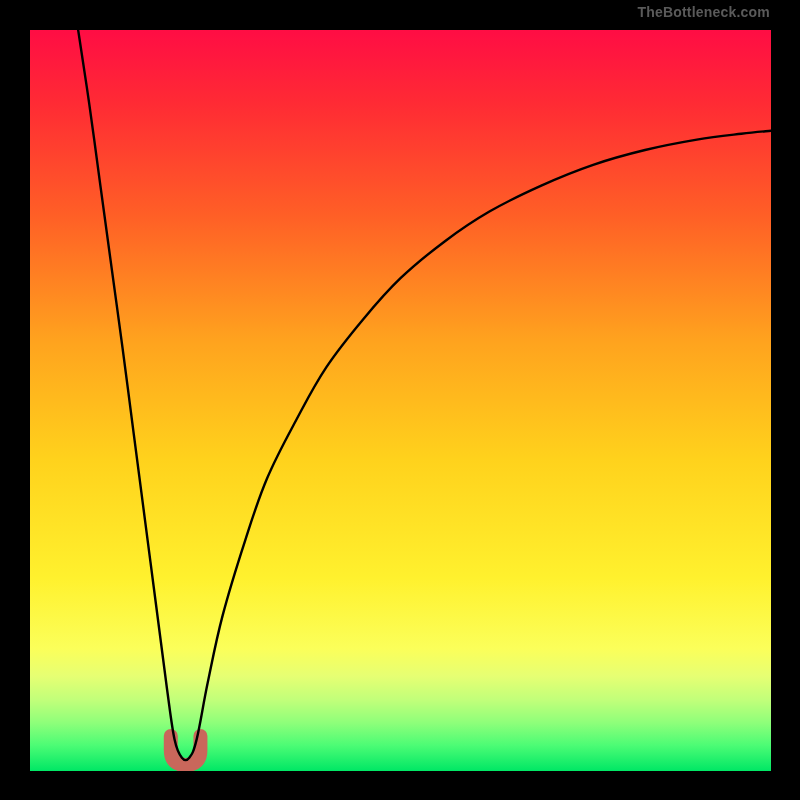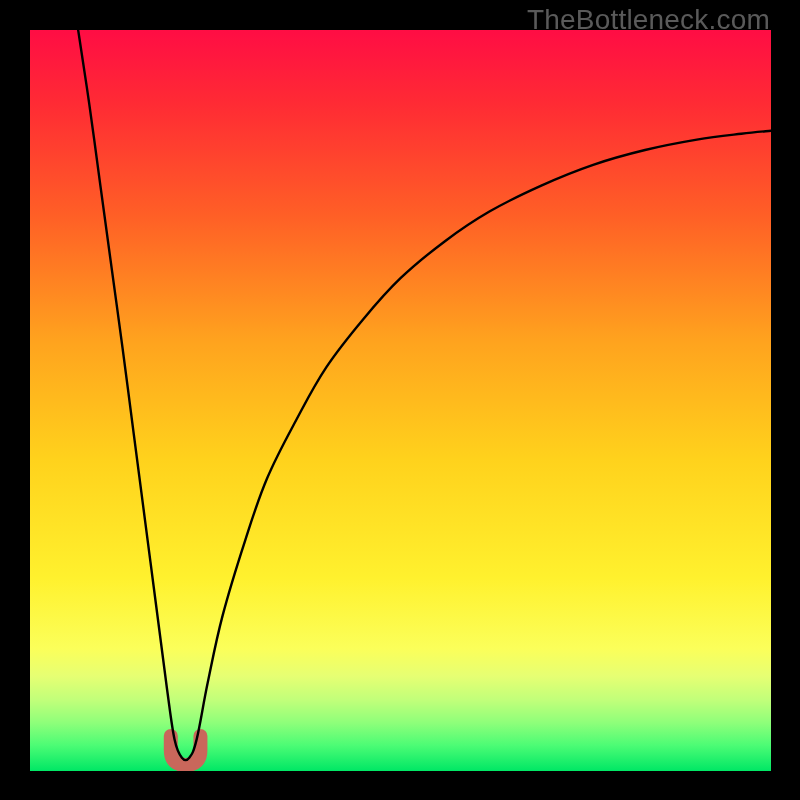--- a/index.html
+++ b/index.html
@@ -25,22 +25,22 @@
     left: 30px;
     width: 741px;
     height: 741px;
     overflow: hidden;
   }
   .watermark {
     position: absolute;
     top: 4px;
     right: 30px;
     color: #5a5a5a;
-    font-size: 28px;
-    font-weight: 400;
+    font-size: 14px;
+    font-weight: 700;
     letter-spacing: 0.2px;
   }
   svg {
     display: block;
   }
 </style>
 </head>
 <body>
 
 <div class="frame">

